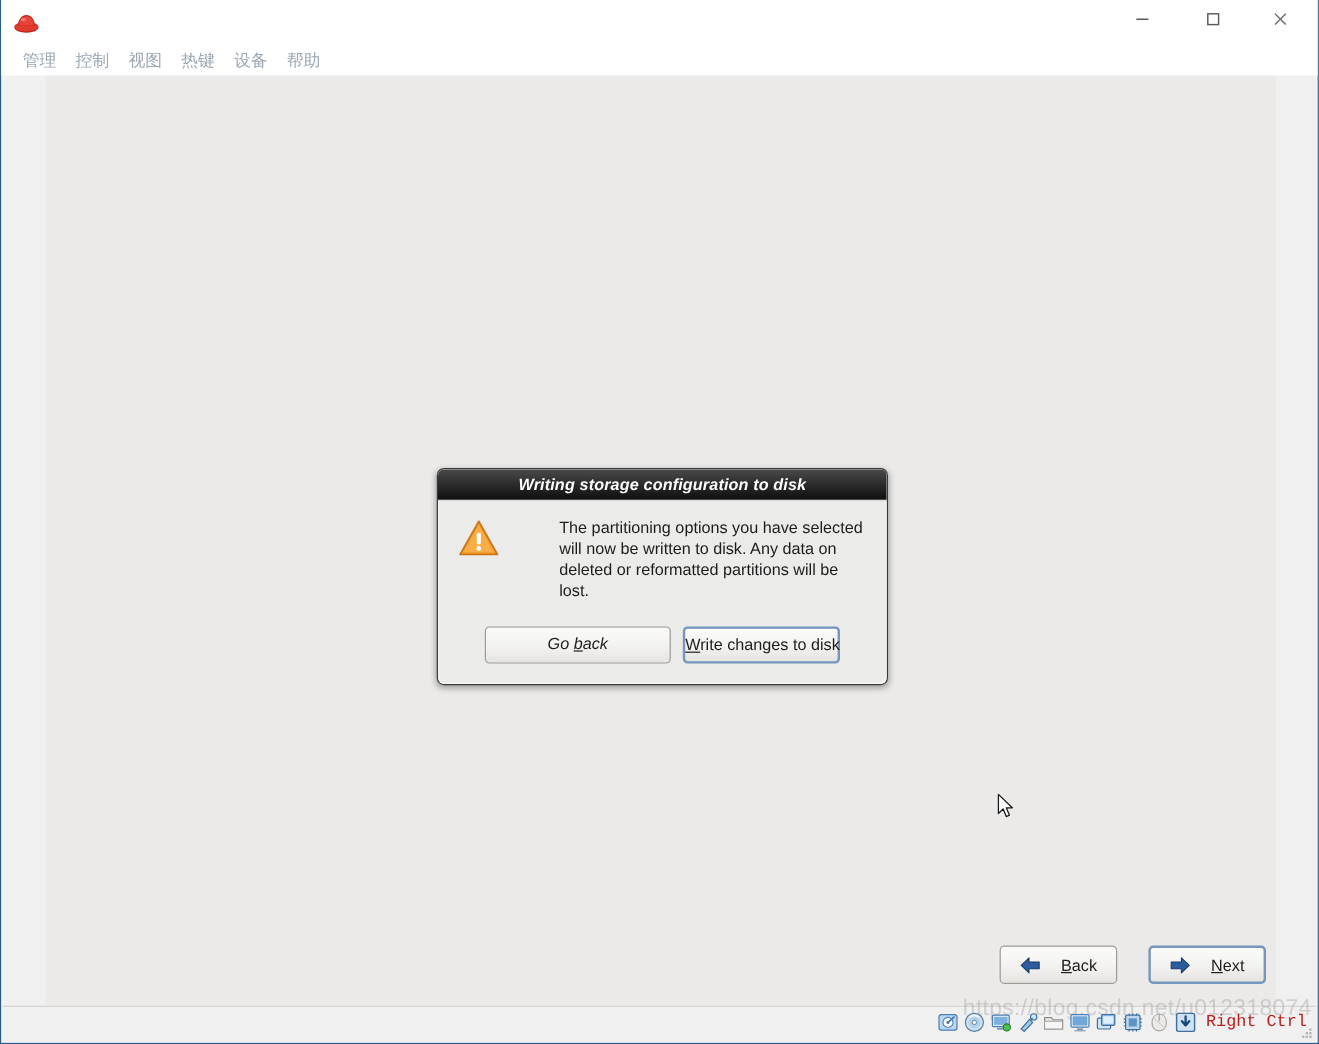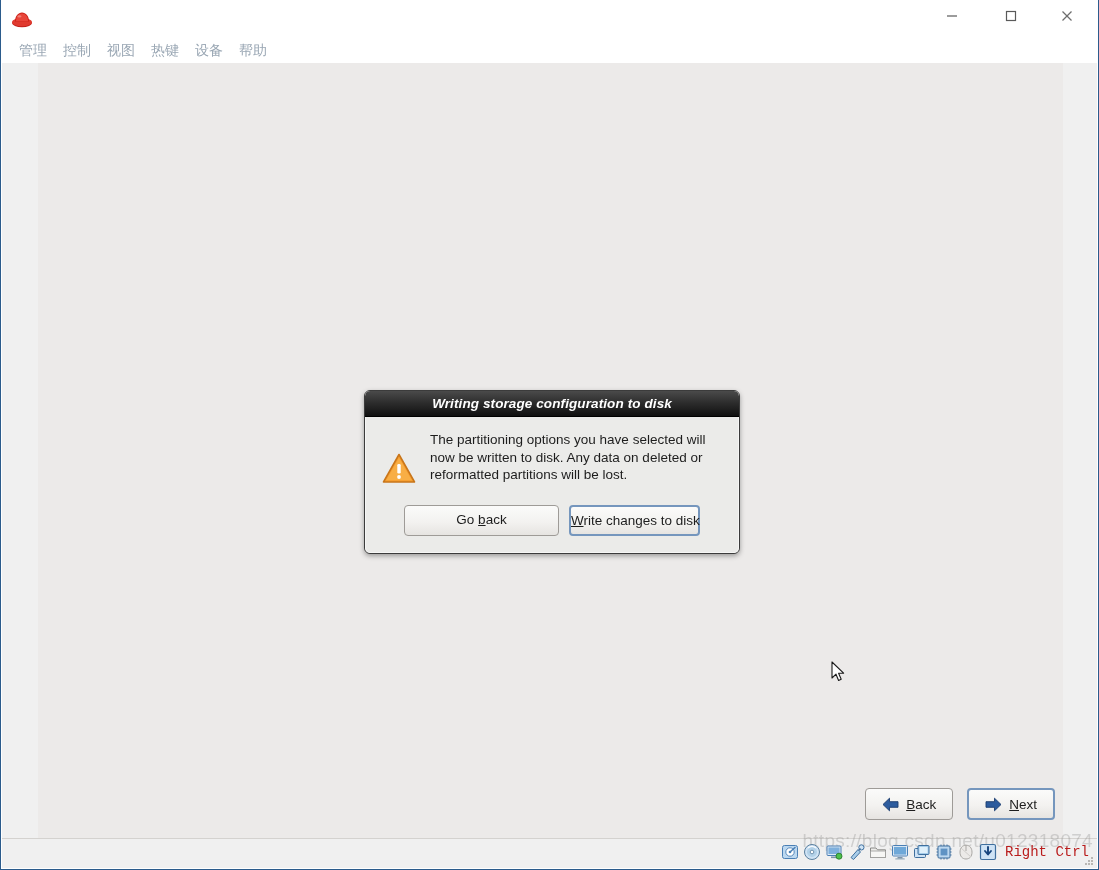--- a/index.html
+++ b/index.html
@@ -133,21 +133,22 @@
   #dialog-body {
     background: #ebebe9;
     padding: 14px 16px 12px 16px;
     border: 1px solid #f6f6f5;
     border-top: none;
     border-bottom-left-radius: 5px;
     border-bottom-right-radius: 5px;
   }
   #dialog-content-row {
     display: flex;
-    align-items: flex-end;
+    align-items: flex-start;
+    gap: 36px;
   }
   #warning-icon {
     width: 34px;
     height: 31px;
     flex: 0 0 34px;
     margin-right: 14px;
     margin-top: 2px;
   }
   #dialog-message {
     font-size: 13.5px;
@@ -166,45 +167,46 @@
     font-size: 13.5px;
     color: #1d1d1d;
     background: linear-gradient(to bottom, #fbfbfa 0%, #f3f2f0 55%, #e6e4e1 100%);
     border: 1px solid #9e9b97;
     border-radius: 4px;
     padding: 6px 0;
     text-align: center;
     box-sizing: border-box;
     white-space: nowrap;
   }
-  #btn-go-back { width: 155px; }
+  #btn-go-back { width: 155px; font-style: italic; }
   #btn-write   { width: 131px; border: 2px solid #7596bd; }
   .accel { text-decoration: underline; }
 
   
   #nav-buttons {
     position: absolute;
     right: 8px;
     bottom: 18px;
     display: flex;
     gap: 14px;
   }
   .nav-btn {
     display: flex;
     align-items: center;
     justify-content: center;
-    gap: 7px;
+    gap: 17px;
     height: 32px;
     padding: 0 16px;
     font-size: 13.5px;
     color: #1d1d1d;
     background: linear-gradient(to bottom, #fbfbfa 0%, #f3f2f0 55%, #e6e4e1 100%);
     border: 1px solid #9e9b97;
     border-radius: 4px;
     box-sizing: border-box;
+    margin-left: 12px;
   }
   #nav-next { border: 2px solid #7596bd; }
   .nav-arrow { width: 17px; height: 15px; flex: 0 0 17px; }
 
   
   #statusbar {
     position: absolute;
     left: 1px;
     bottom: 1px;
     width: 1095px;

